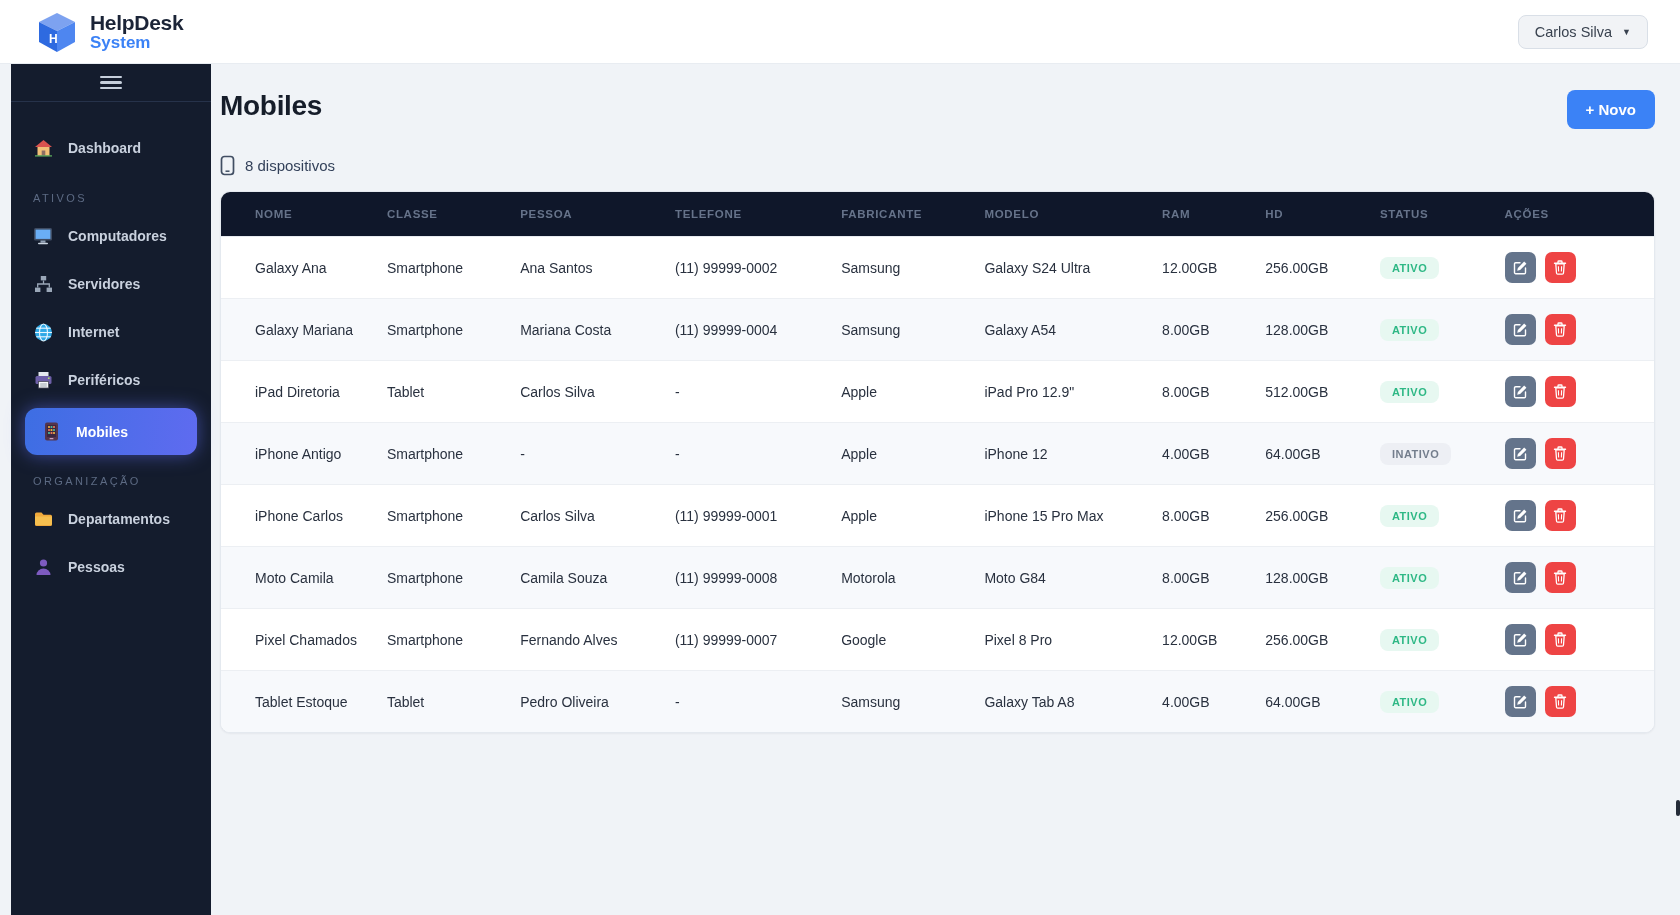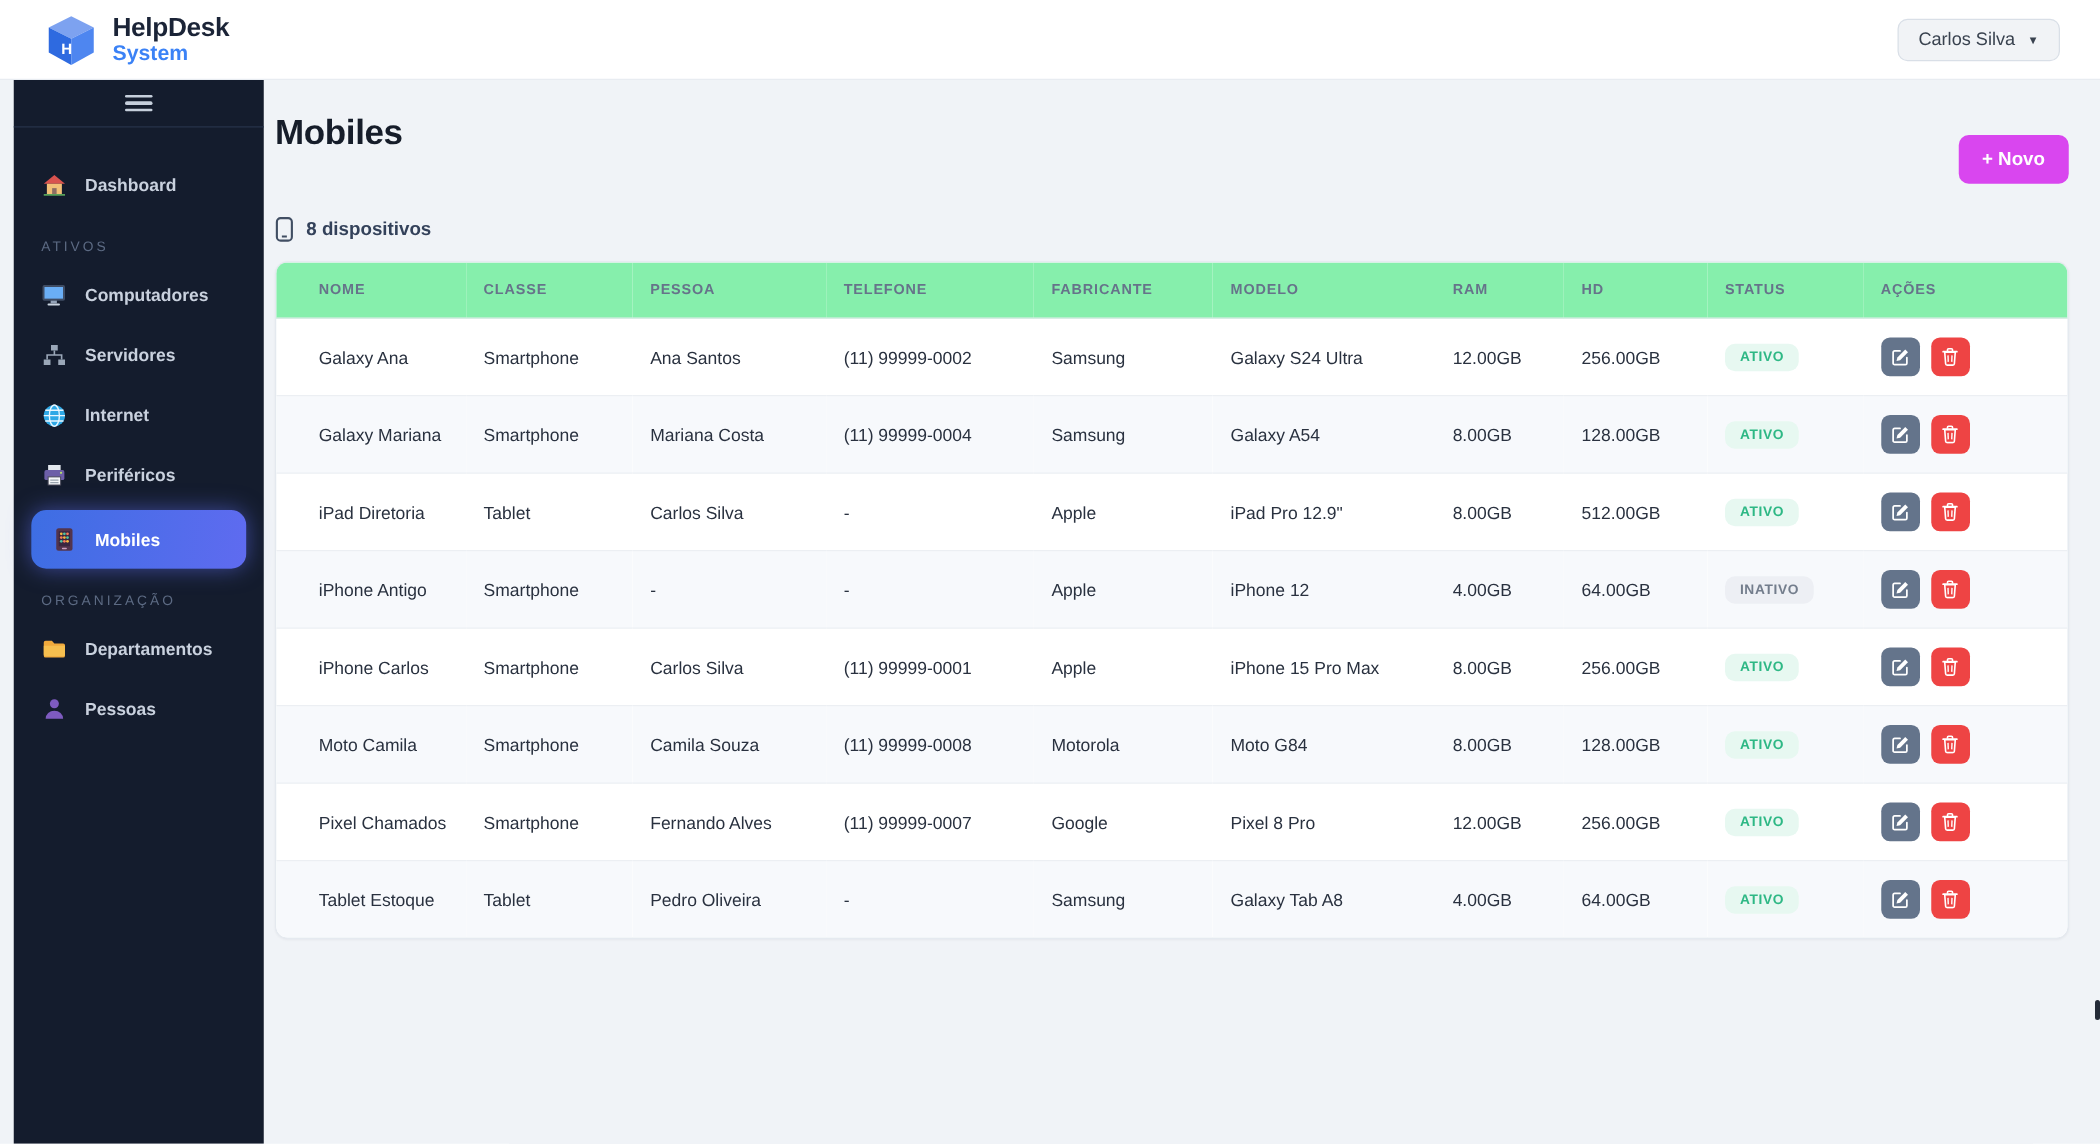--- a/index.html
+++ b/index.html
@@ -60,38 +60,38 @@
 
   
   .main {
     position:absolute; top:64px; left:200px; width:1480px; height:851px;
     padding:26px 25px 0 20px;
   }
   .page-head { display:flex; justify-content:space-between; align-items:flex-start; }
   .page-title { font-size:28px; font-weight:800; color:#161d2a; letter-spacing:-0.3px; }
   .page-sub { margin-top:8px; font-size:15.5px; color:#9aa4b2; }
   .new-btn {
-    background:#d946ef; color:#fff; border:none; border-radius:8px;
+    background:#3b82f6; color:#fff; border:none; border-radius:8px;
     padding:11px 19px; font-size:15px; font-weight:700; cursor:pointer;
-    margin-top:18px; font-family:inherit;
+    font-family:inherit;
   }
   .count-row { display:flex; align-items:center; gap:10px; margin-top:26px; }
-  .count-text { font-size:15px; font-weight:700; color:#33415a; }
+  .count-text { font-size:15px; font-weight:400; color:#33415a; }
 
   
   .card {
     margin-top:15px; background:#fff; border:1px solid #e4e9ef; border-radius:10px;
     overflow:hidden; box-shadow:0 1px 2px rgba(16,24,40,.05);
   }
   table { width:100%; border-collapse:collapse; table-layout:fixed; }
   col.c-nome{width:10.6%} col.c-classe{width:9.3%} col.c-pessoa{width:10.8%}
   col.c-tel{width:11.6%} col.c-fab{width:10.0%} col.c-mod{width:12.4%}
   col.c-ram{width:7.2%} col.c-hd{width:8.0%} col.c-status{width:8.7%} col.c-acoes{width:11.4%}
   thead th {
-    background:#86efac; text-align:left; font-size:11.5px; font-weight:700;
+    background:#0f172a; text-align:left; font-size:11.5px; font-weight:700;
     letter-spacing:.7px; color:#66738a; text-transform:uppercase;
     padding:16px 14px; border-bottom:1px solid #e7ebf0;
   }
   thead th:first-child, tbody td:first-child { padding-left:34px; }
   tbody td {
     font-size:14px; color:#29313f; padding:15px 14px;
     border-bottom:1px solid #eceff3; white-space:nowrap; overflow:hidden;
   }
   tbody tr:nth-child(even) { background:#f7f9fc; }
   tbody tr:last-child td { border-bottom:none; }

